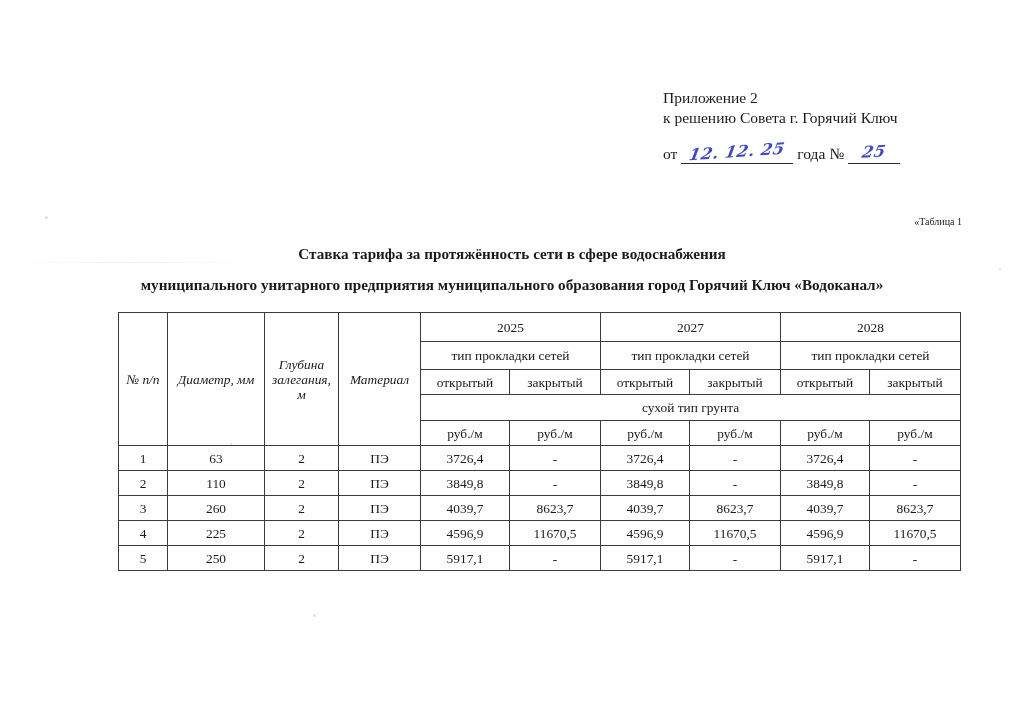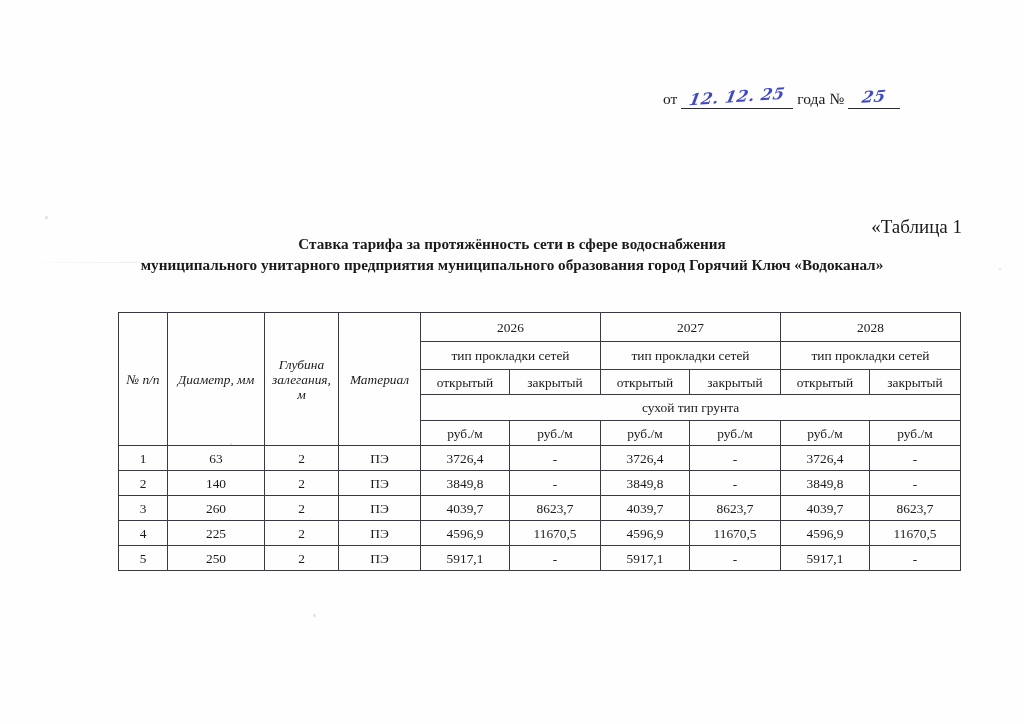--- a/index.html
+++ b/index.html
@@ -46,21 +46,21 @@
     font-size: 15.5px;
     line-height: 20px;
     white-space: nowrap;
   }
   .doc-header .line { display: block; }
 
   .date-line {
     display: flex;
     align-items: flex-end;
     gap: 4px;
-    margin-top: 1px;
+    margin-top: 16px;
   }
   .hand-slot {
     position: relative;
     display: inline-block;
     border-bottom: 1px solid #2b2b33;
     height: 19px;
   }
   .hand-slot.date { width: 112px; }
   .hand-slot.num  { width: 52px; }
 
@@ -81,36 +81,36 @@
     line-height: 22px;
     white-space: nowrap;
     opacity: .92;
   }
 
   
   .table-label {
     position: absolute;
     right: 62px;
     top: 216px;
-    font-size: 19px;
+    font-size: 10px;
     white-space: nowrap;
   }
 
   
   .title-block {
     position: absolute;
     left: 0;
     right: 0;
     top: 234px;
     text-align: center;
     font-weight: 700;
     font-size: 15.2px;
     line-height: 20.5px;
   }
-  .title-block .t-line { display: block; }
+  .title-block .t-line { display: block; margin-top: 10px; }
 
   
   .tbl-wrap {
     position: absolute;
     left: 118px;
     top: 312px;
     width: 838px;
   }
   table.rate {
     border-collapse: collapse;
@@ -154,20 +154,22 @@
 
 <div class="page">
 
   <div class="speck" style="left:45px;top:216px;width:3px;height:3px;"></div>
   <div class="speck" style="left:313px;top:614px;width:3px;height:3px;"></div>
   <div class="speck" style="left:999px;top:268px;width:2px;height:2px;"></div>
   <div class="speck" style="left:230px;top:443px;width:2px;height:2px;"></div>
   <div class="scanline" style="left:22px;top:262px;width:220px;"></div>
 
   <div class="doc-header">
+    <span class="line">Приложение 2</span>
+    <span class="line">к решению Совета г. Горячий Ключ</span>
     <span class="date-line">
       <span>от</span>
       <span class="hand-slot date">
         <span class="hand">12. 12. 25</span>
       </span>
       <span>года</span>
       <span>№</span>
       <span class="hand-slot num">
         <span class="hand">25</span>
       </span>
@@ -198,21 +200,21 @@
       <thead>
         <tr>
           <th class="hcell-stack" rowspan="5">№ п/п</th>
           <th class="hcell-stack" rowspan="5">Диаметр, мм</th>
           <th class="hcell-stack" rowspan="5">
             <span>Глубина</span><br>
             <span>залегания,</span><br>
             <span>м</span>
           </th>
           <th class="hcell-stack" rowspan="5">Материал</th>
-          <th class="year" colspan="2">2026</th>
+          <th class="year" colspan="2">2025</th>
           <th class="year" colspan="2">2027</th>
           <th class="year" colspan="2">2028</th>
         </tr>
         <tr>
           <th class="laytype" colspan="2">тип прокладки сетей</th>
           <th class="laytype" colspan="2">тип прокладки сетей</th>
           <th class="laytype" colspan="2">тип прокладки сетей</th>
         </tr>
         <tr>
           <th class="openclose">открытый</th>
@@ -242,21 +244,21 @@
             <td class="body">ПЭ</td>
             <td class="body">3726,4</td>
             <td class="body dash">-</td>
             <td class="body">3726,4</td>
             <td class="body dash">-</td>
             <td class="body">3726,4</td>
             <td class="body dash">-</td>
           </tr>
           <tr>
             <td class="body">2</td>
-            <td class="body">140</td>
+            <td class="body">110</td>
             <td class="body">2</td>
             <td class="body">ПЭ</td>
             <td class="body">3849,8</td>
             <td class="body dash">-</td>
             <td class="body">3849,8</td>
             <td class="body dash">-</td>
             <td class="body">3849,8</td>
             <td class="body dash">-</td>
           </tr>
           <tr>

